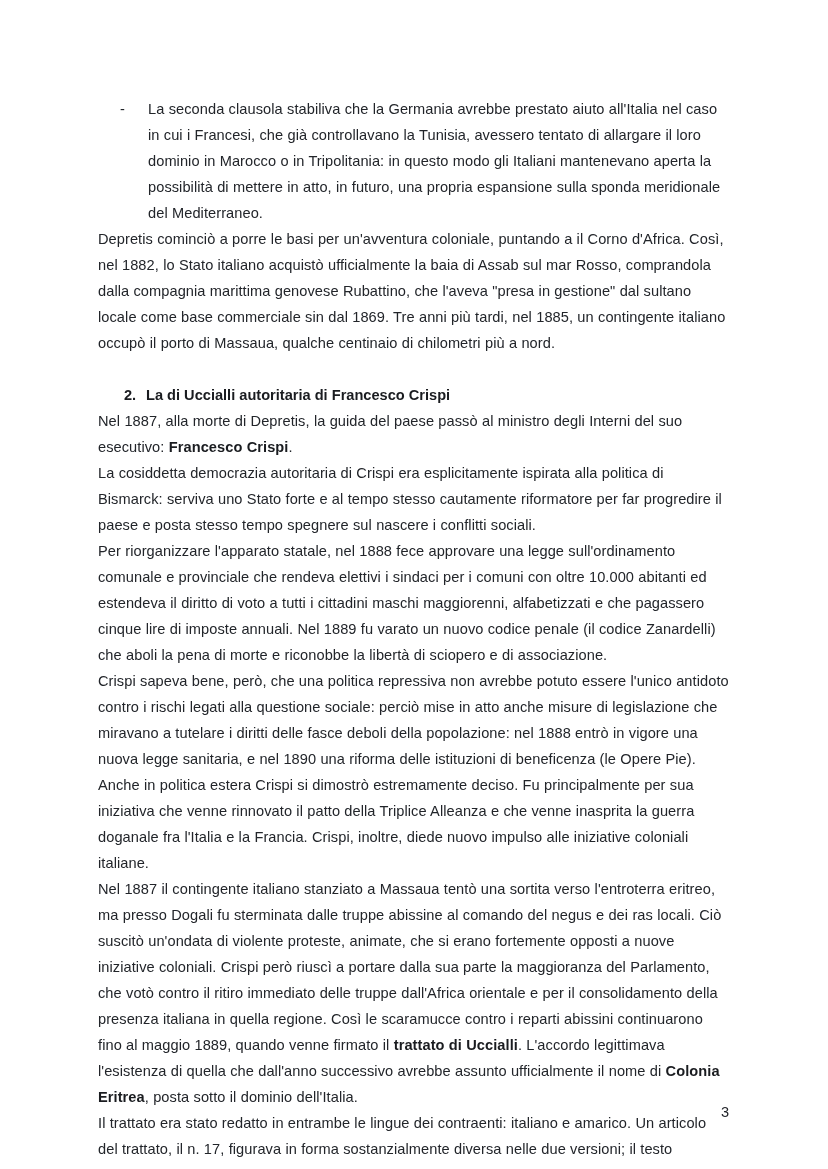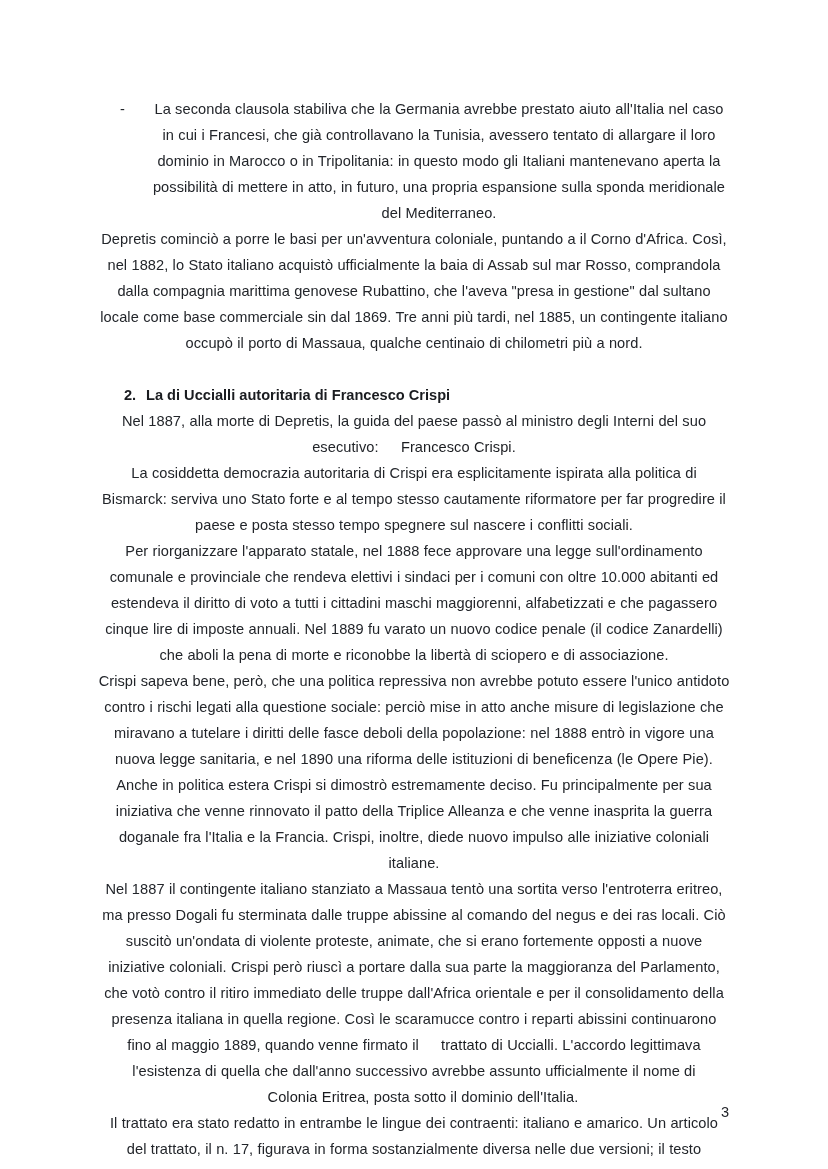--- a/index.html
+++ b/index.html
@@ -22,21 +22,21 @@
     position: absolute;
     left: 98px;
     top: 96px;
     width: 632px;
   }
   .para {
     font-size: 14.6px;
     line-height: 26px;
     color: #22252a;
     margin: 0;
-    text-align: center;
+    text-align: left;
     letter-spacing: 0.005em;
     word-spacing: 0.01em;
   }
   .bullet-block {
     position: relative;
     padding-left: 50px;
     margin-bottom: 0;
   }
   .bullet-marker {
     position: absolute;
@@ -61,23 +61,22 @@
     font-weight: bold;
     color: #1a1c20;
   }
   .heading-text {
     font-size: 14.6px;
     line-height: 26px;
     font-weight: bold;
     color: #1a1c20;
   }
   b, .b {
-    font-weight: normal;
+    font-weight: bold;
     color: #1a1c20;
-    margin-left: 18px;
   }
   .page-number {
     position: absolute;
     right: 99px;
     bottom: 47px;
     font-size: 14.6px;
     line-height: 20px;
     color: #22252a;
   }
 </style>

